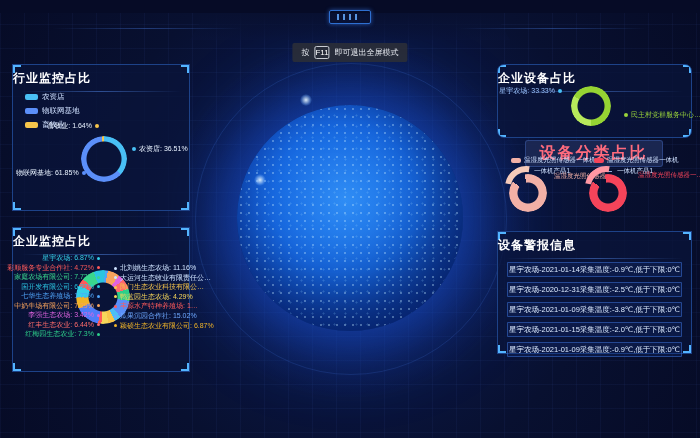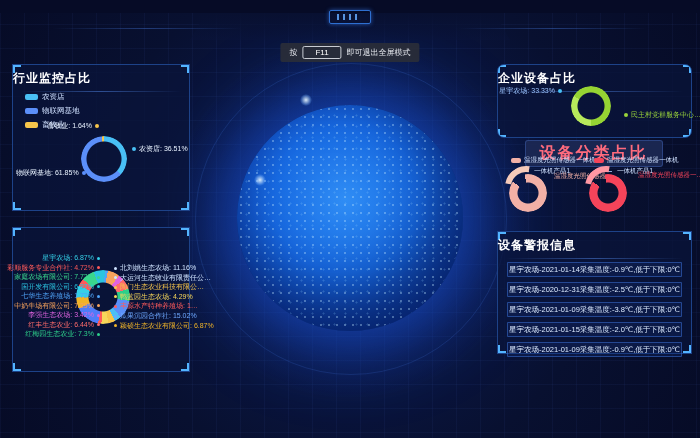--- a/index.html
+++ b/index.html
@@ -25,21 +25,21 @@
     clip-path:polygon(16px 0,304px 0,320px 100%,0 100%);}
   .logo{width:40px;height:12px;border:1px solid #2e6fd0;border-radius:2px;
     background:repeating-linear-gradient(90deg,rgba(100,170,255,.85) 0 2px,transparent 2px 6px);
     background-size:24px 6px;background-position:7px 3px;background-repeat:no-repeat;
     box-shadow:0 0 4px rgba(60,130,255,.6);}
   .title{margin:0;font-size:19px;font-weight:bold;color:#ffffff;letter-spacing:3px;
     text-shadow:0 0 8px rgba(80,160,255,.8);}
   .tip{position:absolute;left:50%;transform:translateX(-50%);top:43px;z-index:7;
     display:flex;align-items:center;gap:5px;background:rgba(42,46,56,.92);
     border-radius:2px;padding:3px 9px;font-size:8px;color:#e3e6ec;}
-  .tip .key{border:1px solid #c8ccd4;border-radius:2px;padding:1px 12px;font-size:8px;color:#ffffff;}
+  .tip .key{border:1px solid #c8ccd4;border-radius:2px;padding:1px 0;font-size:8px;color:#ffffff;}
   
   .globe-glow{position:absolute;left:170px;top:38px;width:360px;height:360px;border-radius:50%;z-index:1;
     background:radial-gradient(circle,rgba(24,96,230,.55) 0%,rgba(18,64,190,.30) 38%,rgba(10,32,110,.14) 58%,transparent 72%);}
   .orbit{position:absolute;left:195px;top:63px;width:310px;height:310px;border-radius:50%;z-index:1;
     border:1px solid rgba(80,140,255,.16);}
   .globe{position:absolute;left:237px;top:105px;width:226px;height:226px;border-radius:50%;overflow:hidden;z-index:2;
     background:radial-gradient(circle at 48% 42%,#2f8df5 0%,#1769e2 42%,#0c42b2 74%,#0a2f86 100%);
     box-shadow:0 0 70px 25px rgba(28,90,230,.45),inset -18px -30px 60px rgba(4,10,50,.55);}
   .globe-dots{position:absolute;inset:0;border-radius:50%;opacity:.55;
     background-image:radial-gradient(rgba(190,230,255,.65) 0.8px,transparent 1.3px),
@@ -145,20 +145,21 @@
       <i class="co-dot" style="color: rgb(73, 192, 245);"></i>
       <span>农资店: 36.51%</span>
     </div>
     <div class="co" style="left:3px;top:103px;">
       <span>物联网基地: 61.85%</span>
       <i class="co-dot" style="color: rgb(91, 143, 249);"></i>
     </div>
   </div>
 
   <div class="panel" style="left:12px;top:227px;width:176px;height:143px;">
+    <h2 class="panel-title">企业监控占比</h2>
     <div class="donut" id="donut-enterprise" style="left: 63px; top: 42px; width: 54px; height: 54px; --rw: 13px; background: conic-gradient(from -90deg, rgb(53, 208, 232) 0deg, rgb(53, 208, 232) 24.732deg, rgb(255, 90, 90) 24.732deg, rgb(255, 90, 90) 41.724deg, rgb(58, 214, 141) 41.724deg, rgb(58, 214, 141) 69.516deg, rgb(43, 196, 224) 69.516deg, rgb(43, 196, 224) 94.248deg, rgb(79, 163, 247) 94.248deg, rgb(79, 163, 247) 100.44deg, rgb(247, 163, 92) 100.44deg, rgb(247, 163, 92) 126.684deg, rgb(224, 100, 224) 126.684deg, rgb(224, 100, 224) 138.996deg, rgb(255, 107, 107) 138.996deg, rgb(255, 107, 107) 162.18deg, rgb(46, 207, 138) 162.18deg, rgb(46, 207, 138) 188.46deg, rgb(91, 143, 249) 188.46deg, rgb(91, 143, 249) 228.636deg, rgb(73, 192, 245) 228.636deg, rgb(73, 192, 245) 243.036deg, rgb(246, 197, 75) 243.036deg, rgb(246, 197, 75) 257.976deg, rgb(247, 215, 90) 257.976deg, rgb(247, 215, 90) 273.42deg, rgb(255, 90, 90) 273.42deg, rgb(255, 90, 90) 280.476deg, rgb(79, 125, 249) 280.476deg, rgb(79, 125, 249) 334.548deg, rgb(240, 180, 41) 334.548deg, rgb(240, 180, 41) 359.28deg);"></div>
     <div id="ent-left" class="ent-col" style="left:2px;top:26px;width:88px;align-items:flex-end;">
         <div class="ent-label left" style="color: rgb(53, 208, 232);">星宇农场: 6.87%</div>
         <div class="ent-label left" style="color: rgb(255, 90, 90);">彩顺服务专业合作社: 4.72%</div>
         <div class="ent-label left" style="color: rgb(58, 214, 141);">家庭农场有限公司: 7.72%</div>
         <div class="ent-label left" style="color: rgb(43, 196, 224);">国开发有限公司: 6.87%</div>
         <div class="ent-label left" style="color: rgb(79, 163, 247);">七华生态养殖场: 1.72%</div>
         <div class="ent-label left" style="color: rgb(247, 163, 92);">中奶牛场有限公司: 7.29%</div>
         <div class="ent-label left" style="color: rgb(224, 100, 224);">李强生态农场: 3.42%</div>
         <div class="ent-label left" style="color: rgb(255, 107, 107);">红丰生态农业: 6.44%</div>

